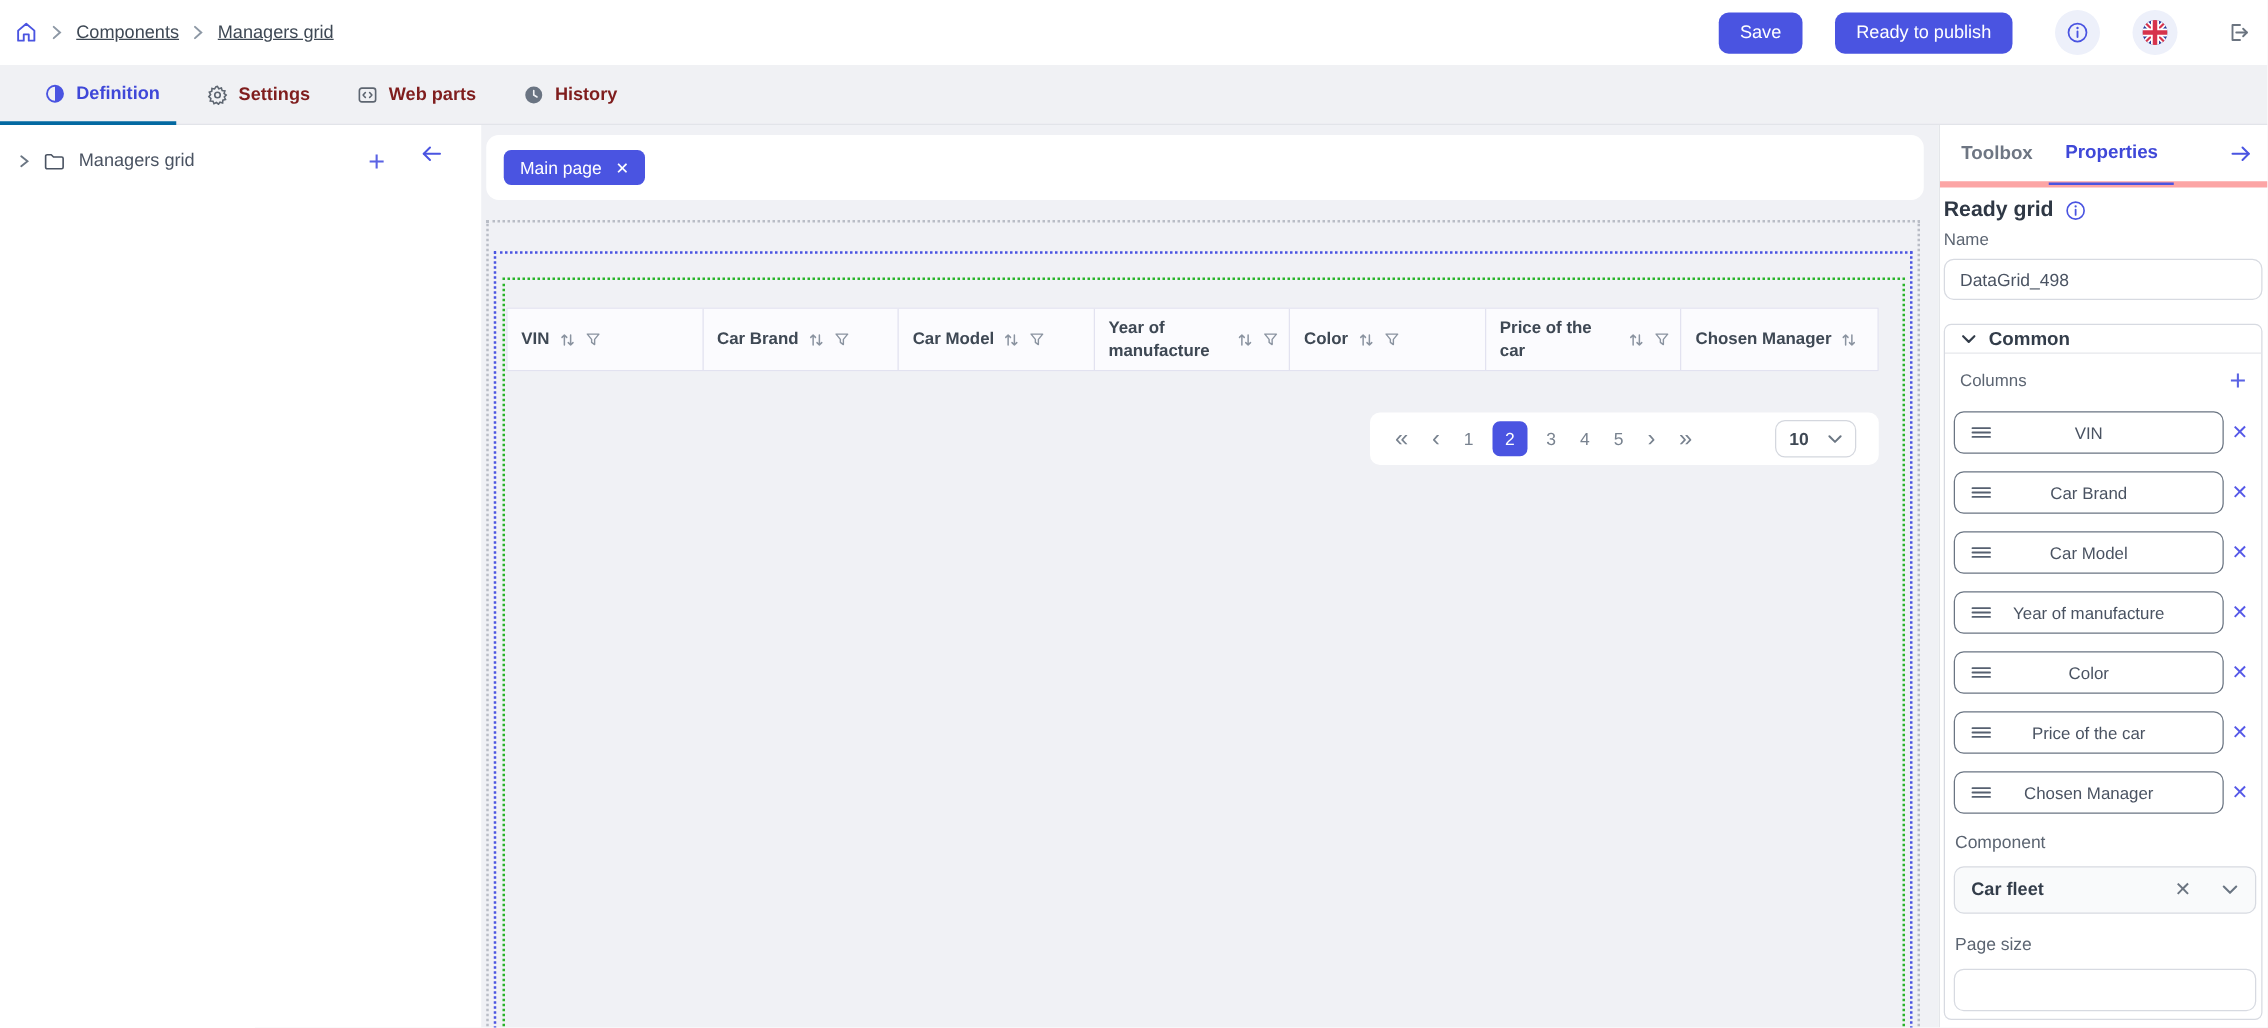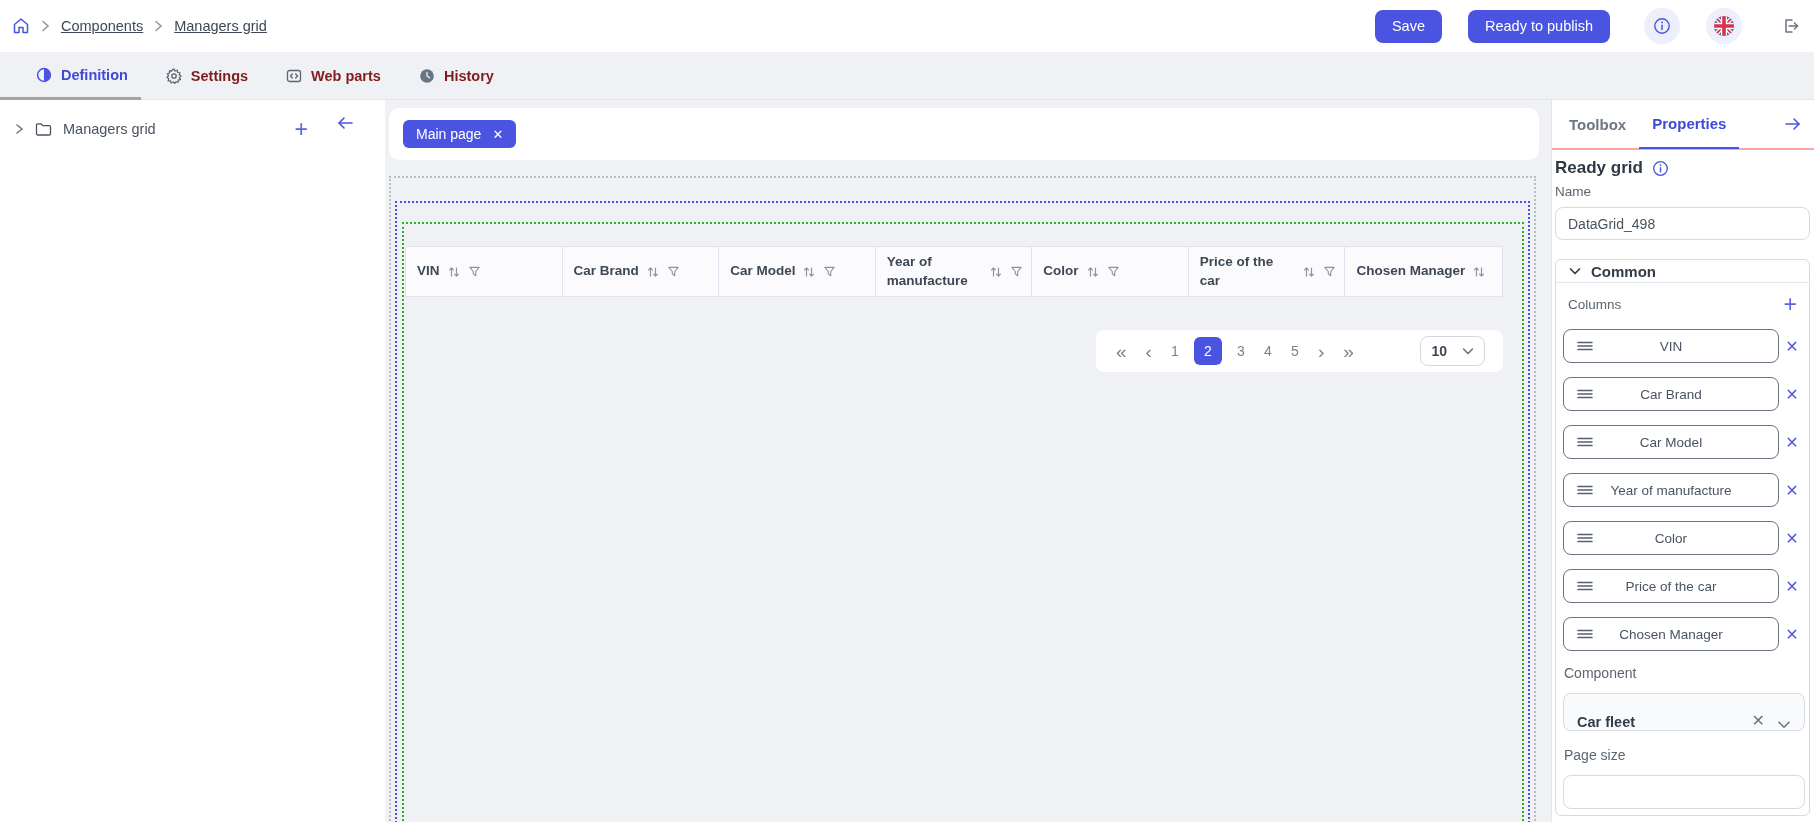--- a/index.html
+++ b/index.html
@@ -15,21 +15,21 @@
   .breadcrumb { display:flex; align-items:center; gap:11px; padding-left:12px; font-size:14.5px; color:#3e4854; }
   .crumb { cursor:default;text-decoration:underline; }
   .topbar-right { margin-left:auto; display:flex; align-items:center; gap:26px; padding-right:14px; }
   .btn { height:33px; padding:0 17px; background:#4a54e1; color:#fff; border:none; border-radius:8px; font-size:14.5px; font-family:inherit; display:flex; align-items:center; cursor:pointer; }
   .icon-circle { width:36px; height:36px; border-radius:50%; background:#edf0fa; display:flex; align-items:center; justify-content:center; }
   .exit-wrap { margin-left:12px; display:flex; align-items:center; }
 
   
   .tabbar { position:absolute; left:0; top:52px; width:1814px; height:48px; background:#f0f1f4; border-bottom:1px solid #e2e4e9; display:flex; align-items:stretch; }
   .tab { display:flex; align-items:center; gap:9px; padding:0 13px; margin-right:12px; font-size:14.5px; font-weight:600; color:#7f1d1d; height:48px; cursor:pointer; }
-  .tab.active { color:#3f48d8; border-bottom:3px solid #a3a3a3;padding-left:36px; }
+  .tab.active { color:#3f48d8; border-bottom:3px solid #0369a1;padding-left:36px; }
 
   
   .left-panel { position:absolute; left:0; top:100px; width:385px; bottom:0; background:#fff; }
   .tree-row { display:flex; align-items:center; gap:11px; padding:21px 30px 0 14px; font-size:14.5px; color:#4a5362; }
   .tree-plus { margin-left:auto; color:#5a63e4; font-size:23px; font-weight:400; line-height:16px; cursor:pointer; }
   .collapse-arrow { margin-left:17px; position:relative; top:-6px; cursor:pointer; }
 
   
   .canvas { position:absolute; left:385px; top:100px; width:1166px; bottom:0; background:#f0f1f5; }
   .canvas-toolbar { position:absolute; left:4px; top:8px; width:1150px; height:52px; background:#fff; border-radius:10px; }
@@ -48,42 +48,42 @@
   .tbody-row { height:25px; background:#fff; border:1px solid #e2e2f0; border-top:none; display:flex; align-items:center; justify-content:center; font-size:13px; color:#3e4854; }
 
   .pagination { position:absolute; left:711px; top:230px; width:407px; height:42px; background:#fff; border-radius:8px; display:flex; align-items:center; gap:15px; padding:0 18px; color:#78828f; font-size:14px; }
   .pg-nav { font-size:19px; line-height:1; cursor:pointer; color:#78828f; padding:0 2px; }
   .pg-num { min-width:12px; text-align:center; cursor:pointer; }
   .pg-num.active { min-width:28px; height:28px; background:#4a54e1; color:#fff; border-radius:6px; display:flex; align-items:center; justify-content:center; margin:0 -2px; }
   .pg-size { margin-left:auto; height:30px; border:1px solid #d4d7de; border-radius:8px; display:flex; align-items:center; gap:15px; padding:0 10px; color:#3e4854; font-weight:700; cursor:pointer; }
 
   
   .right-panel { position:absolute; left:1551px; top:100px; right:0; bottom:0; background:#fff; border-left:1px solid #e4e6ea; }
-  .rp-tabs { height:50px; border-bottom:2px solid #fca5a5; display:flex; align-items:center; padding:0 12px 0 4px; }
+  .rp-tabs { height:50px; border-bottom:5px solid #fca5a5; display:flex; align-items:center; padding:0 12px 0 4px; }
   .rp-tab { padding:0 13px; height:50px; display:flex; align-items:center; font-size:15px; font-weight:600; color:#6e7683; cursor:pointer; }
   .rp-tab.active { color:#3f48d8; border-bottom:2px solid #4a54e1; }
   .rp-expand { margin-left:auto; cursor:pointer; }
   .rp-body { padding:8px 4px 0 3px; }
   .rp-title-row { display:flex; align-items:center; gap:9px; }
   .rp-title { font-size:17px; font-weight:700; color:#2f3845; }
   .rp-label { font-size:13.5px; color:#5c6572; margin-top:6px; }
   .rp-input { margin-top:8px; width:100%; height:33px; border:1px solid #d7dae1; border-radius:8px; padding:0 12px; font-size:14px; color:#4a5362; font-family:inherit; background:#fff; }
 
   .common-box { margin-top:19px; border:1px solid #d7dae1; border-radius:6px; padding-bottom:6px; }
   .common-header { height:23px; display:flex; align-items:center; gap:10px; padding:0 13px; border-bottom:1px solid #e6e8ec; font-size:15px; font-weight:700; color:#333d4a; cursor:pointer; }
   .columns-row { display:flex; align-items:center; padding:12px 12px 2px 12px; }
   .columns-plus { margin-left:auto; color:#5a63e4; font-size:23px; font-weight:400; line-height:18px; cursor:pointer; }
   .chip-list { margin-top:14px; }
   .chip-row { display:flex; align-items:center; margin:0 4px 14px 7px; }
   .col-chip { flex:1; height:34px; border:1px solid #6a7482; border-radius:8px; background:#fff; display:flex; align-items:center; padding:0 12px; cursor:grab; }
   .col-chip::after { content:""; width:18px; }
   .col-chip-label { flex:1; text-align:center; font-size:13.5px; color:#4a5362; }
   .chip-x { width:26px; text-align:center; color:#5558e8; font-size:16px; cursor:pointer; }
   .section-label { font-size:14px; color:#5c6572; margin:2px 0 0 8px; }
-  .component-select { margin:12px 4px 0 7px; height:38px; background:#f9fafb; border:1px solid #d7dae1; border-radius:8px; display:flex; align-items:flex-end; gap:12px; padding:0 13px; cursor:pointer; }
+  .component-select { margin:12px 4px 0 7px; height:38px; background:#f9fafb; border:1px solid #d7dae1; border-radius:8px; display:flex; align-items:center; gap:24px; padding:0 13px; cursor:pointer; }
   .component-value { flex:1; font-size:14.5px; font-weight:700; color:#333d4a; }
   .select-x { color:#6b7480; font-size:16px; cursor:pointer; }
   .pagesize-label { font-size:14px; color:#5c6572; margin:16px 0 0 8px; }
   .pagesize-input { margin:12px 4px 0 7px; width:calc(100% - 11px); height:34px; border:1px solid #d7dae1; border-radius:8px; background:#fff; font-family:inherit; font-size:14px; padding:0 12px; color:#4a5362; }
 </style>
 </head>
 <body>
 
 <div class="topbar">
   <div class="breadcrumb">

